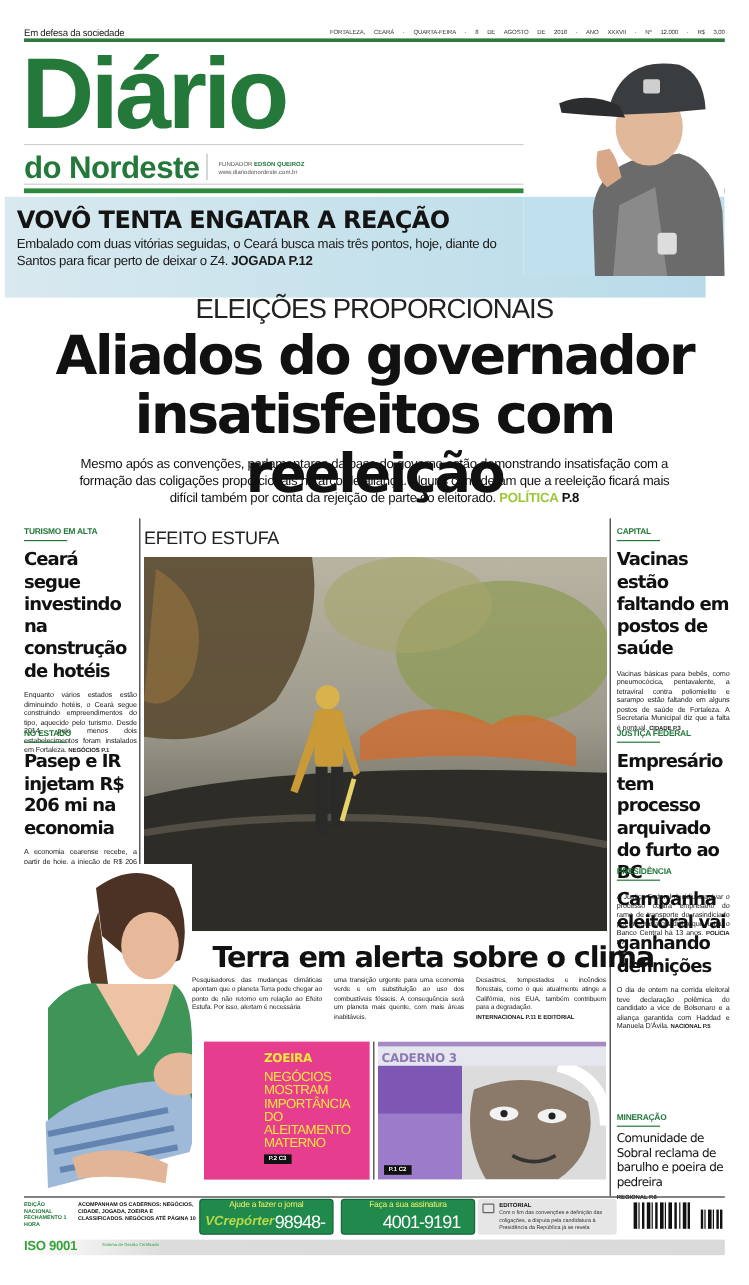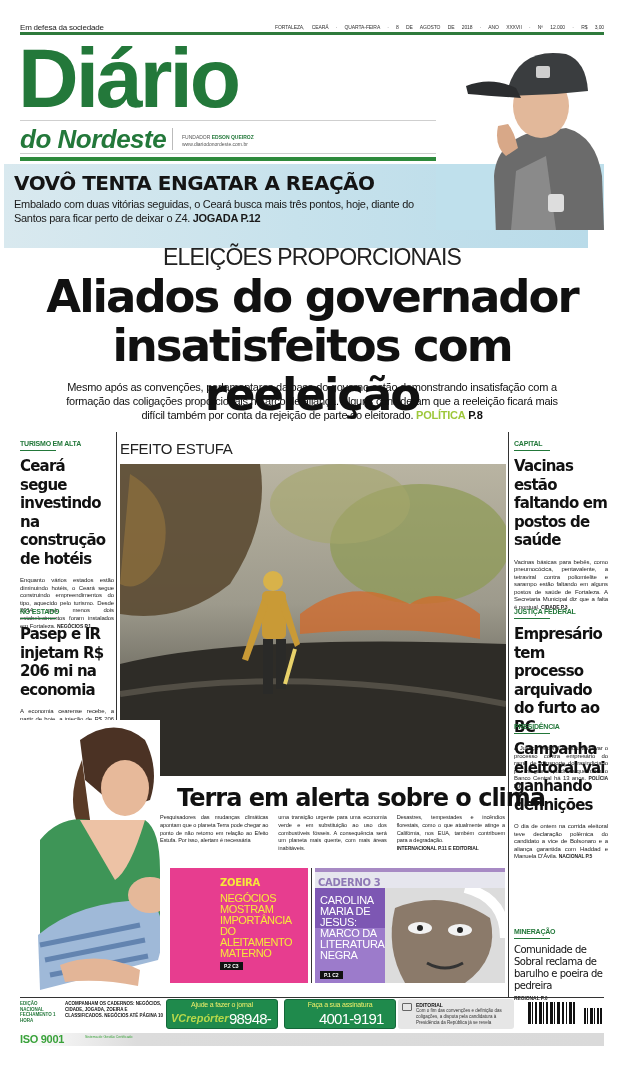--- a/index.html
+++ b/index.html
@@ -8,21 +8,21 @@
   .abs { position: absolute; }
 
   
   .topline { left: 20px; top: 23px; width: 584px; font-size: 7.5px; color: #222; }
   .slogan { position: absolute; left: 0; top: 0; font-size: 8px; letter-spacing: -0.2px; }
   .edinfo { position: absolute; right: 0; top: 1px; font-size: 5px; letter-spacing: -0.1px; word-spacing: 6px; color: #333; }
   .greenbar { left: 20px; top: 32px; width: 584px; height: 3px; background: #2e7a3c; }
 
   
   .logo-main { left: 18px; top: 36px; font-family: "Liberation Sans", sans-serif; font-weight: bold; font-size: 84px; line-height: 84px; color: #23783a; letter-spacing: -3px; }
-  .logo-sub { left: 20px; top: 125px; font-weight: bold; font-size: 26px; line-height: 28px; color: #23783a; letter-spacing: -0.5px; font-style: italic; }
+  .logo-sub { left: 20px; top: 125px; font-weight: bold; font-size: 26px; line-height: 28px; color: #23783a; letter-spacing: -0.5px; }
   .logo-divider { left: 172px; top: 128px; width: 1px; height: 22px; background: #bbb; }
   .founder { left: 182px; top: 134px; font-size: 5px; color: #555; line-height: 7px; }
   .founder b { color: #23783a; }
   .thin-rule { left: 20px; top: 120px; width: 420px; height: 1px; background: #cfcfcf; }
   .thin-rule2 { left: 20px; top: 153px; width: 420px; height: 1px; background: #cfcfcf; }
   .greenbar2 { left: 20px; top: 157px; width: 584px; height: 4px; background: #2e8a3c; }
 
   
   .sports { left: 4px; top: 164px; width: 584px; height: 84px; background: linear-gradient(90deg, #d9e9ef 0%, #c7e2ec 50%, #b9dbe9 100%); }
   .sports-title { position: absolute; left: 10px; top: 8px; font-weight: 900; font-size: 20px; line-height: 22px; color: #141414; letter-spacing: -0.5px; font-family: "DejaVu Sans", sans-serif; }
@@ -255,28 +255,20 @@
     <rect x="0" y="40" width="70" height="55" fill="#9c7bcb"></rect>
     <path d="M70 0 L190 0 L190 95 L70 95 Z" fill="#dcdcdc"></path>
     <path d="M80 20 Q130 0 175 30 Q185 70 150 95 L90 95 Q70 60 80 20 Z" fill="#8b7a6a"></path>
     <ellipse cx="105" cy="40" rx="12" ry="6" fill="#f2f2f2"></ellipse>
     <ellipse cx="145" cy="42" rx="12" ry="6" fill="#f2f2f2"></ellipse>
     <circle cx="105" cy="40" r="3" fill="#222"></circle>
     <circle cx="145" cy="42" r="3" fill="#222"></circle>
     <path d="M112 75 Q130 85 148 75" stroke="#333" stroke-width="3" fill="none"></path>
     <path d="M150 0 Q190 10 190 50" stroke="#ffffff" stroke-width="10" fill="none"></path>
   </svg>
-  <div class="cad3-text">
-    <div>CAROLINA</div>
-    <div>MARIA DE</div>
-    <div>JESUS:</div>
-    <div>MARCO DA</div>
-    <div>LITERATURA</div>
-    <div>NEGRA</div>
-  </div>
   <div class="page-tag" style="left:5px; top:103px; z-index:3;">P.1 C2</div>
 </div>
 <div class="abs vline" style="left:311px; top:868px; height:115px;"></div>
 
 <div class="abs" style="left:20px; top:997px; width:584px; height:1px; background:#333;"></div>
 <div class="abs foot-small" style="width:40px;">EDIÇÃO NACIONAL FECHAMENTO 1 HORA</div>
 <div class="abs foot-caderno">ACOMPANHAM OS CADERNOS: NEGÓCIOS, CIDADE, JOGADA, ZOEIRA E CLASSIFICADOS. NEGÓCIOS ATÉ PÁGINA 10</div>
 
 <div class="abs foot-box" style="left:166px; width:112px;">
   <div class="lbl">Ajude a fazer o jornal</div>

